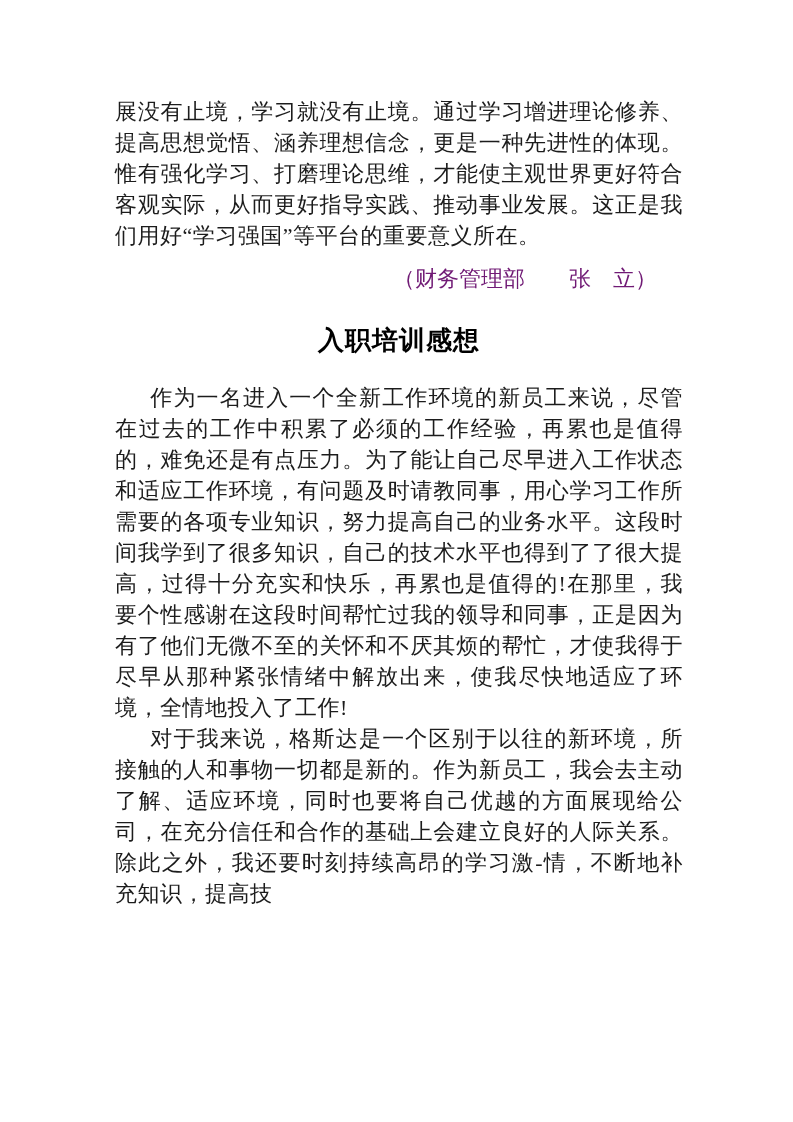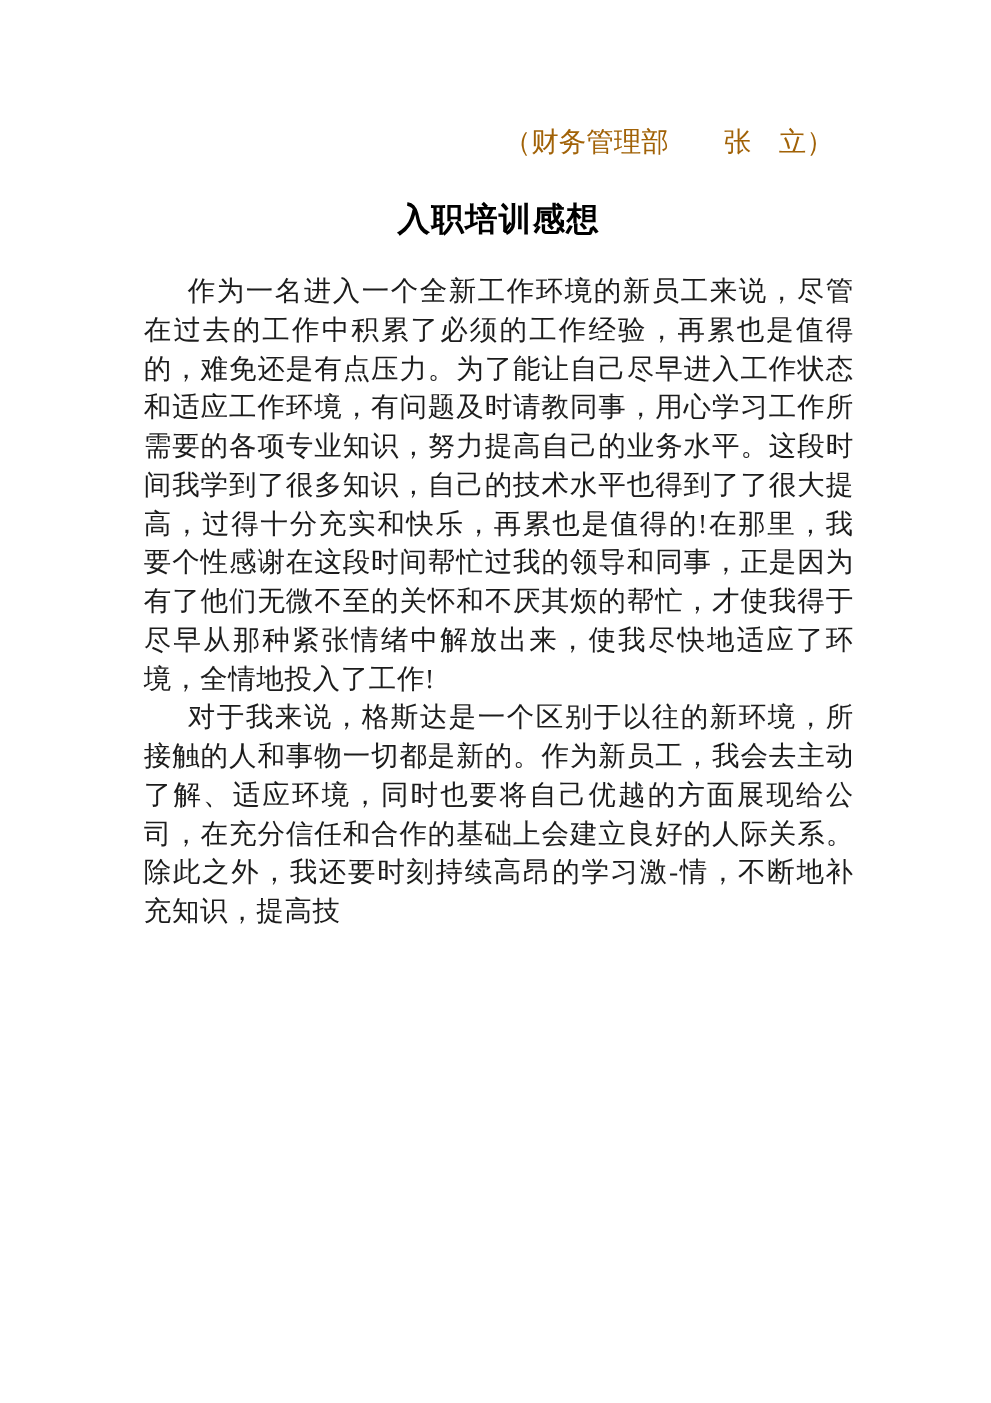--- a/index.html
+++ b/index.html
@@ -28,27 +28,27 @@
     line-height: 31px;
     text-align: justify;
     text-justify: inter-ideograph;
     letter-spacing: 0.5px;
     color: #1c1c1c;
   }
   .indent {
     text-indent: 1.6em;
   }
   .attribution {
-    margin: 2px;
+    margin: 12px;
     font-family: "Liberation Serif", "DejaVu Serif", serif;
     font-size: 22px;
     line-height: 31px;
     text-align: right;
     padding-right: 14px;
-    color: #a16207;
+    color: #701a75;
   }
   .section-title {
     margin: 28px 0 24px 0;
     font-family: "Liberation Sans", "DejaVu Sans", sans-serif;
     font-weight: 700;
     font-size: 26px;
     line-height: 36px;
     text-align: center;
     letter-spacing: 1px;
     color: #000000;
@@ -63,20 +63,21 @@
     font-size: 15px;
     color: #1c1c1c;
   }
 </style>
 </head>
 <body>
 
 <div class="page">
   <div class="content">
 
+    <p class="body-text">展没有止境，学习就没有止境。通过学习增进理论修养、提高思想觉悟、涵养理想信念，更是一种先进性的体现。惟有强化学习、打磨理论思维，才能使主观世界更好符合客观实际，从而更好指导实践、推动事业发展。这正是我们用好“学习强国”等平台的重要意义所在。</p>
 
     <p class="attribution">（财务管理部　　张　立）</p>
 
     <h1 class="section-title">入职培训感想</h1>
 
     <p class="body-text indent">作为一名进入一个全新工作环境的新员工来说，尽管在过去的工作中积累了必须的工作经验，再累也是值得的，难免还是有点压力。为了能让自己尽早进入工作状态和适应工作环境，有问题及时请教同事，用心学习工作所需要的各项专业知识，努力提高自己的业务水平。这段时间我学到了很多知识，自己的技术水平也得到了了很大提高，过得十分充实和快乐，再累也是值得的!在那里，我要个性感谢在这段时间帮忙过我的领导和同事，正是因为有了他们无微不至的关怀和不厌其烦的帮忙，才使我得于尽早从那种紧张情绪中解放出来，使我尽快地适应了环境，全情地投入了工作!</p>
 
 
     <p class="body-text indent">对于我来说，格斯达是一个区别于以往的新环境，所接触的人和事物一切都是新的。作为新员工，我会去主动了解、适应环境，同时也要将自己优越的方面展现给公司，在充分信任和合作的基础上会建立良好的人际关系。除此之外，我还要时刻持续高昂的学习激-情，不断地补充知识，提高技</p>
 

